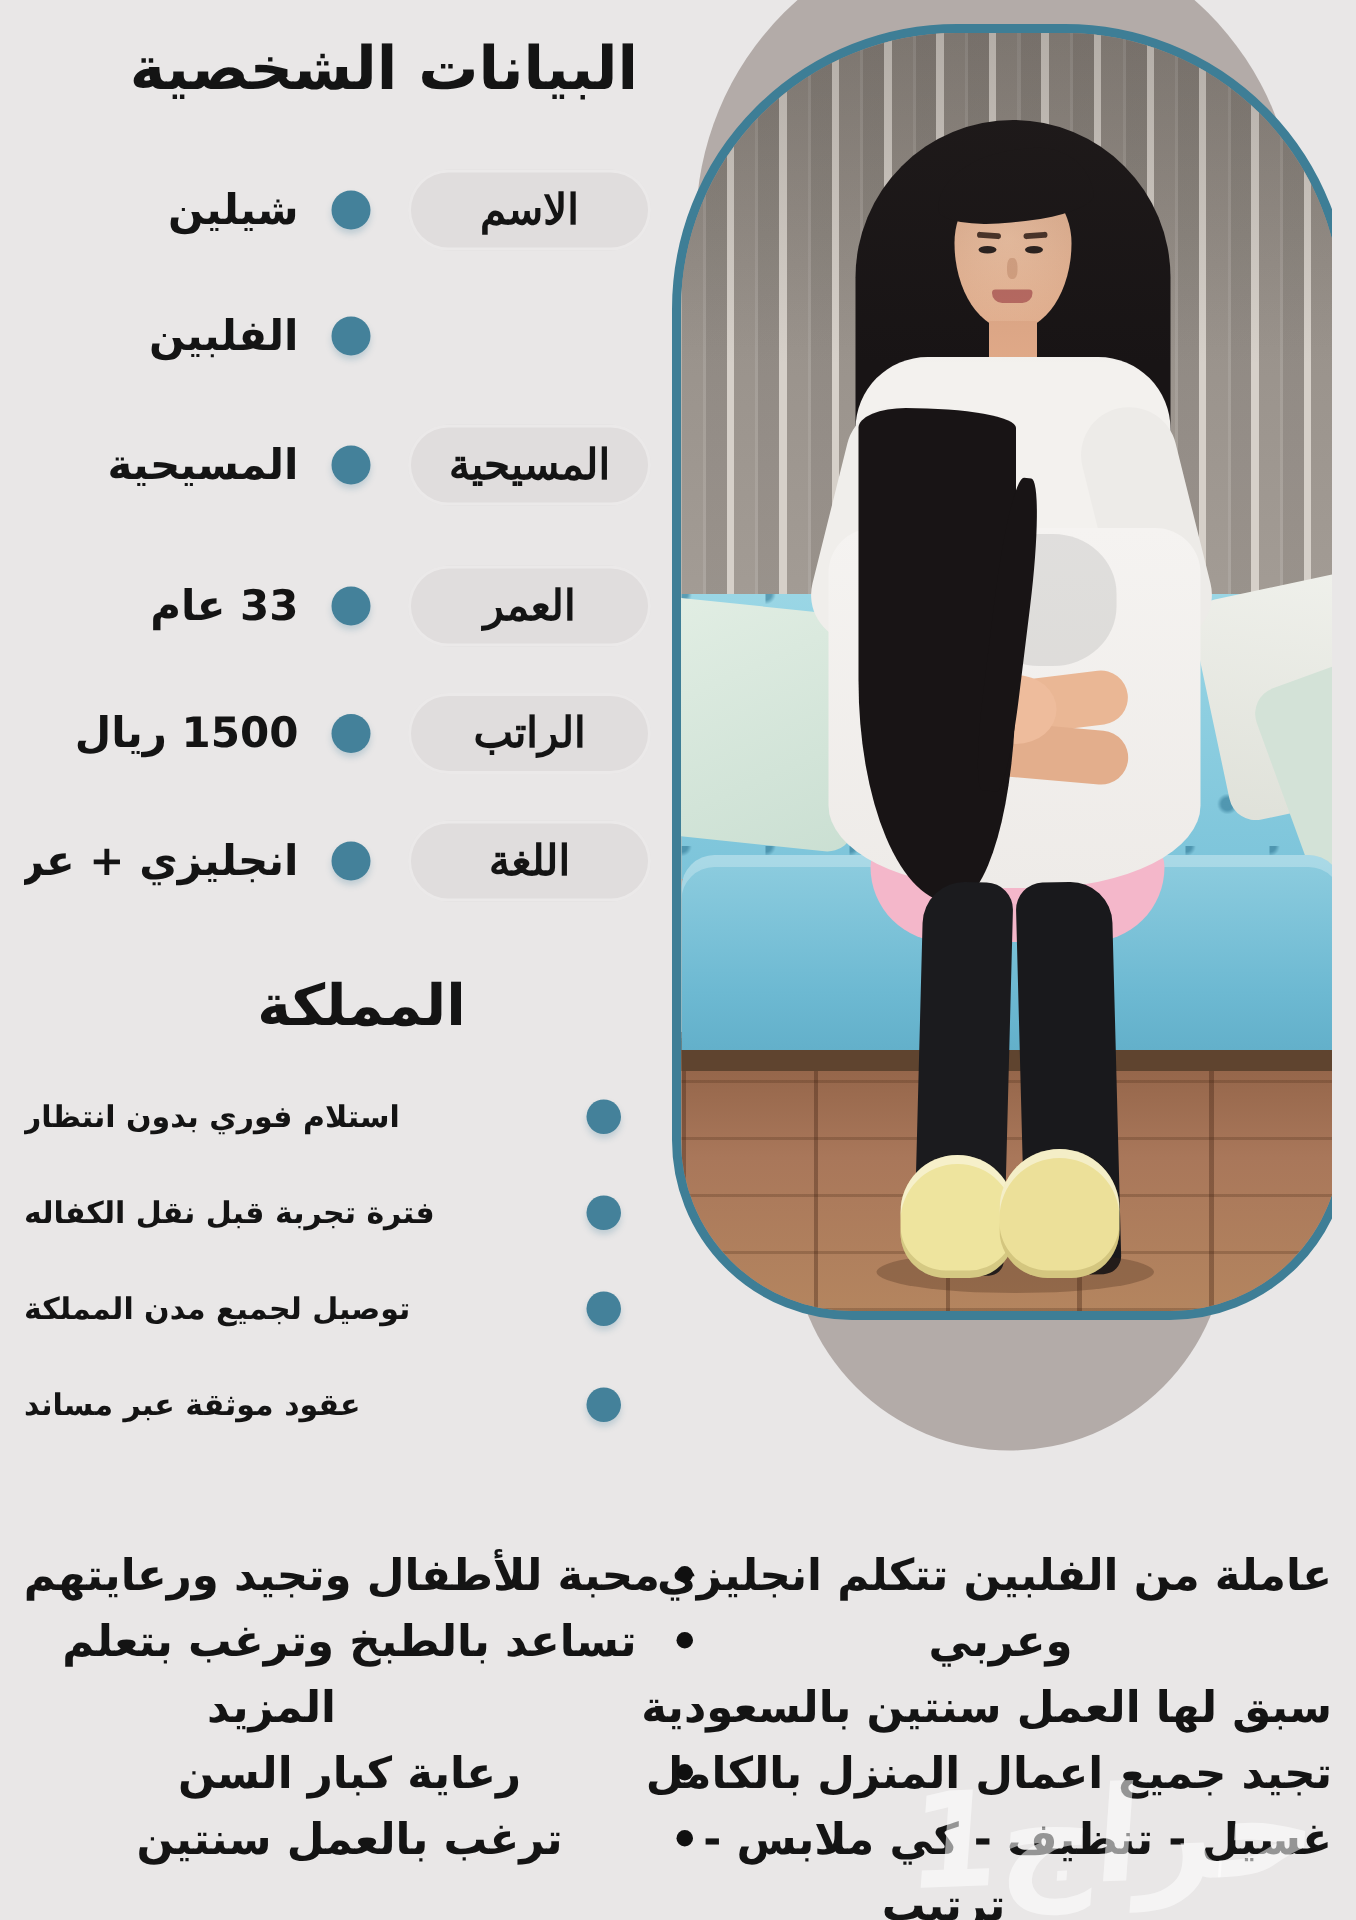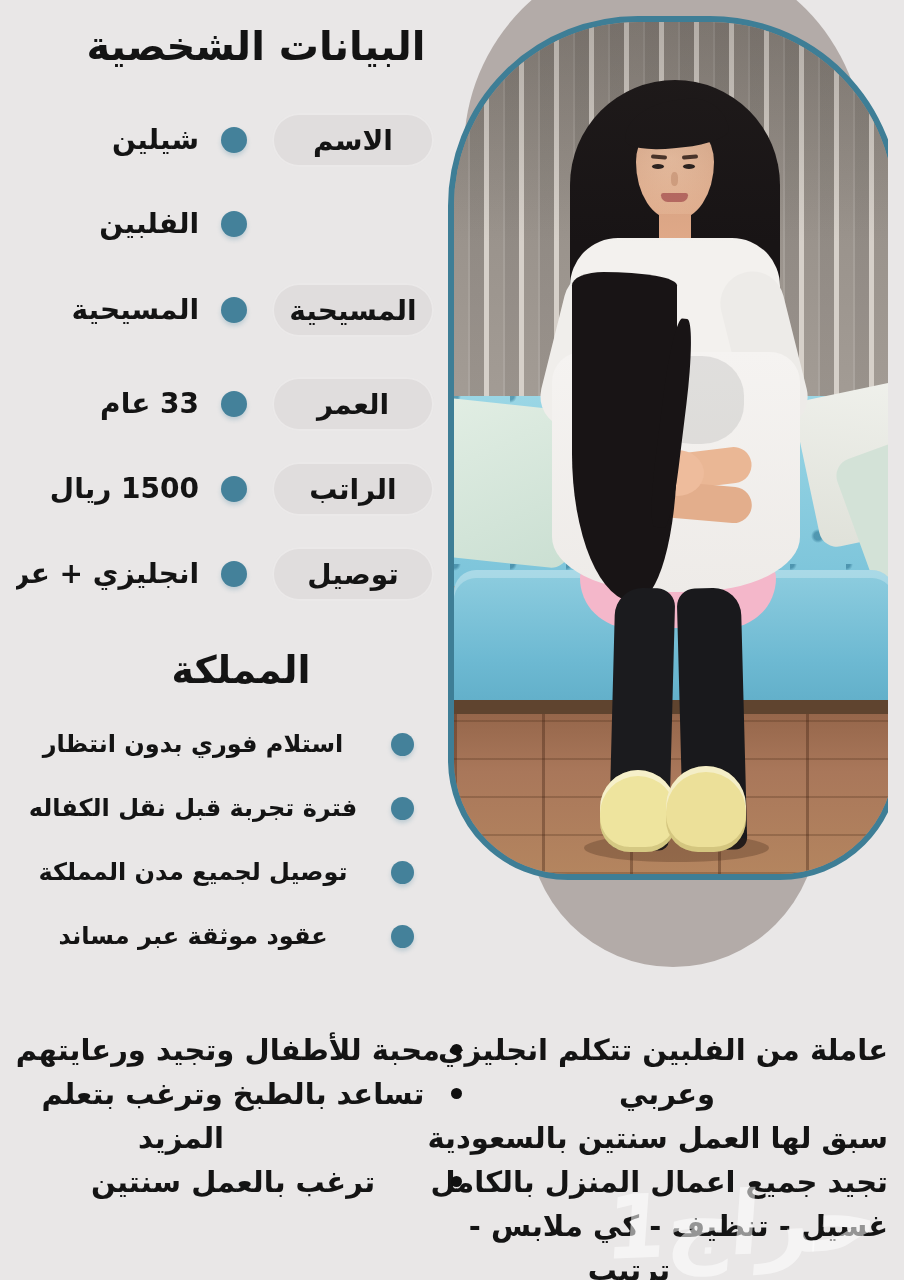--- a/index.html
+++ b/index.html
@@ -93,30 +93,30 @@
   .leg.r{left:226px;width:64px;border-radius:18px 28px 12px 10px;transform:rotate(-1.5deg);background:#19191c;}
   .foot-shadow{left:130px;top:812px;width:185px;height:28px;background:rgba(60,35,20,0.28);border-radius:50%;}
   .slipper{background:#eee49e;box-shadow:inset 0 6px 0 rgba(255,255,255,0.45), inset 0 -5px 0 rgba(140,120,50,0.25);}
   .slipper.l{left:146px;top:748px;width:76px;height:82px;border-radius:38px 38px 30px 30px;}
   .slipper.r{left:212px;top:744px;width:80px;height:86px;border-radius:40px 40px 32px 32px;background:#ece099;}
 
   
   .title{position:absolute;left:60px;top:22px;width:360px;margin:0;text-align:center;font-size:40px;line-height:1.2;z-index:5;}
   .fields{position:absolute;left:0;top:0;width:432px;height:620px;z-index:5;}
   .field-row{position:absolute;left:0;width:432px;height:54px;}
-  .field-pill{position:absolute;right:14px;top:0;width:162px;height:54px;border-radius:27px;background:var(--pill-bg);display:flex;align-items:center;justify-content:center;box-shadow:inset 0 0 0 2px rgba(255,255,255,0.35);}
+  .field-pill{position:absolute;right:14px;top:0;width:162px;height:54px;border-radius:27px;background:var(--pill-bg);display:flex;align-items:center;justify-content:center;box-shadow:inset 0 0 0 2px rgba(255,255,255,0.35);font-family:Liberation Serif, serif;}
   .pill-label{font-size:28px;}
   .field-dot{position:absolute;right:201px;top:14px;width:26px;height:26px;border-radius:50%;background:var(--accent);box-shadow:0 3px 4px rgba(68,129,154,0.25);}
   .field-value{position:absolute;right:249px;left:-60px;top:0;line-height:54px;font-size:28px;text-align:left;white-space:nowrap;}
   .field-value{direction:rtl;text-align:start;} 
 
   
   .services-heading{position:absolute;left:50px;top:648px;width:350px;margin:0;text-align:center;font-size:38px;z-index:5;}
   .services{position:absolute;left:0;top:728px;width:400px;margin:0;padding:0;list-style:none;z-index:5;}
-  .service-item{position:relative;padding-right:46px;text-align:center;font-size:24px;line-height:32px;margin-bottom:32px;white-space:nowrap;}
+  .service-item{position:relative;padding-right:46px;text-align:left;font-size:20px;line-height:32px;margin-bottom:32px;white-space:nowrap;}
   .service-item::before{content:"";position:absolute;right:2px;top:5px;width:23px;height:23px;border-radius:50%;background:var(--accent);box-shadow:0 3px 4px rgba(68,129,154,0.25);}
 
   
   .skills-heading{position:absolute;left:252px;top:962px;width:400px;margin:0;text-align:center;font-size:38px;line-height:1.2;z-index:5;}
   .skills-col{position:absolute;top:1028px;margin:0;padding:0;list-style:none;z-index:5;width:440px;}
   .skills-col.right{left:458px;}
   .skills-col.left{left:10px;}
   .skill-item{position:relative;padding-right:26px;text-align:start;font-size:29px;}
   .skill-item::before{content:"";position:absolute;right:4px;top:16px;width:11px;height:11px;border-radius:50%;background:#101010;}
   .skill-line{line-height:44px;white-space:nowrap;text-align:center;}
@@ -205,21 +205,21 @@
       </div>
       <div class="field-row" style="top: 462px;">
         <div class="field-pill">
           <span class="pill-label">الراتب</span>
         </div>
         <div class="field-dot"></div>
         <div class="field-value">1500 ريال</div>
       </div>
       <div class="field-row" style="top: 547px;">
         <div class="field-pill">
-          <span class="pill-label">توصيل</span>
+          <span class="pill-label">اللغة</span>
         </div>
         <div class="field-dot"></div>
         <div class="field-value">انجليزي + عربي</div>
       </div>
     </div>
 
   <h2 class="services-heading">المملكة</h2>
   <ul class="services">
       <li class="service-item">استلام فوري بدون انتظار</li>
       <li class="service-item">فترة تجربة قبل نقل الكفاله</li>
@@ -245,19 +245,22 @@
     </ul>
   <ul class="skills-col left">
       <li class="skill-item">
         <div class="skill-line">محبة للأطفال وتجيد ورعايتهم</div>
       </li>
       <li class="skill-item">
         <div class="skill-line">تساعد بالطبخ وترغب بتعلم</div>
         <div class="skill-line" style="margin-right: 104px;">المزيد</div>
       </li>
       <li class="skill-item">
+        <div class="skill-line">رعاية كبار السن</div>
+      </li>
+      <li class="skill-item">
         <div class="skill-line">ترغب بالعمل سنتين</div>
       </li>
     </ul>
 
   <div class="watermark">حراج1</div>
 
 </div>
 
 </body></html>

